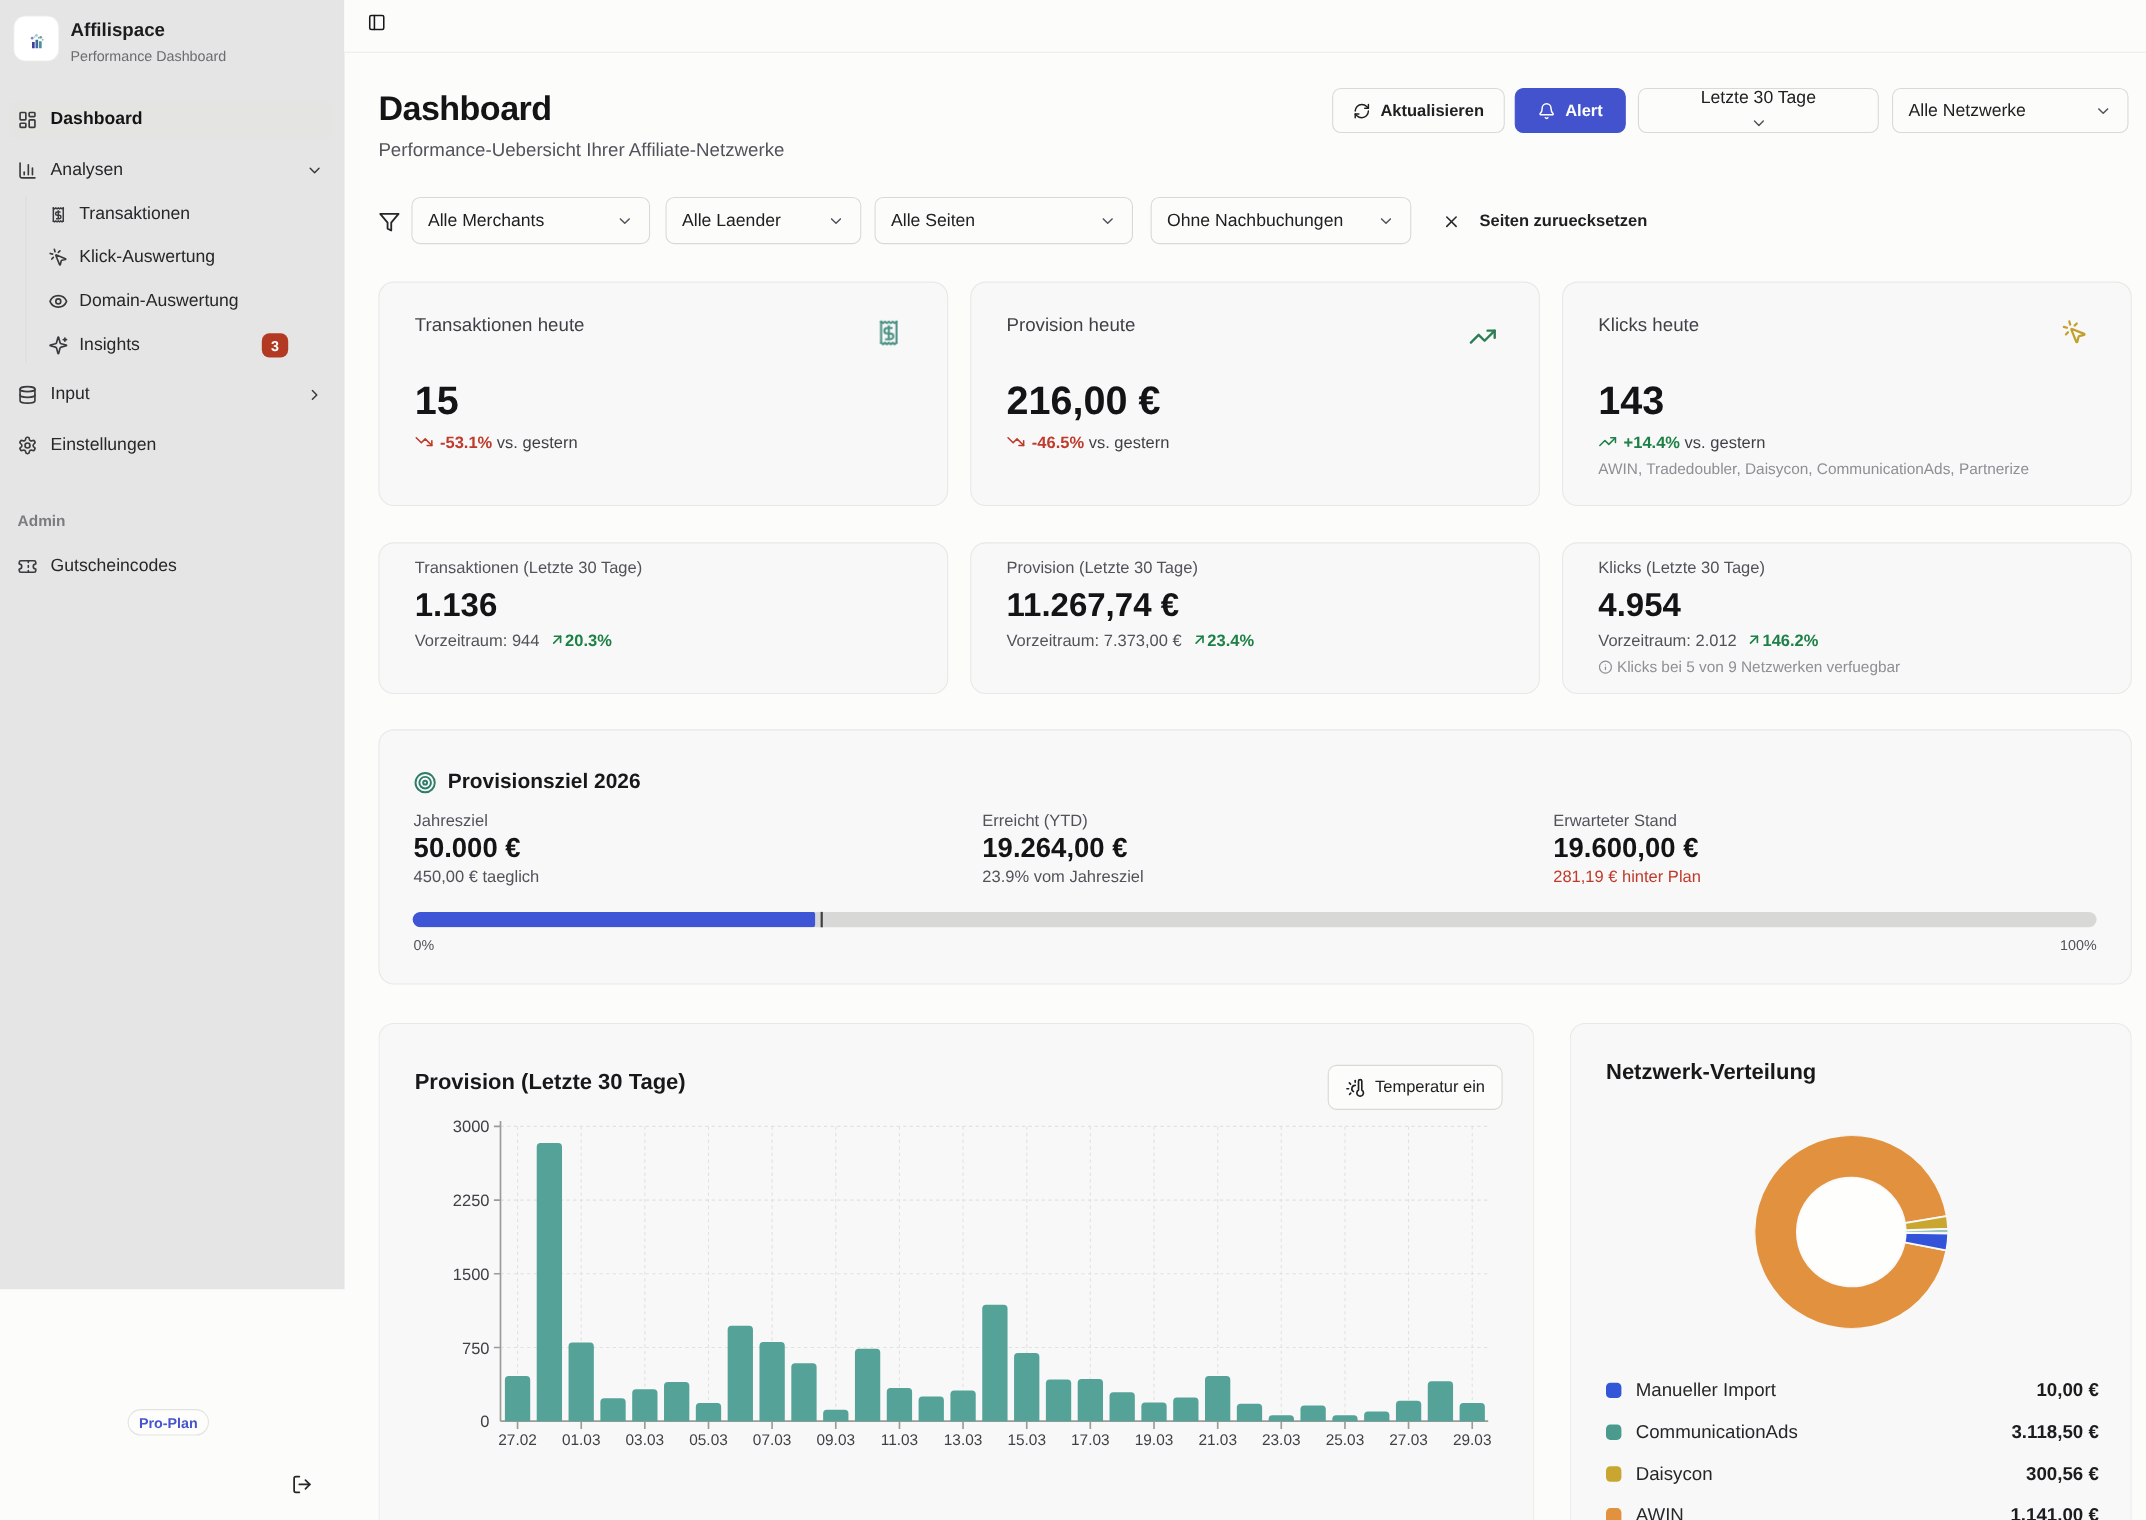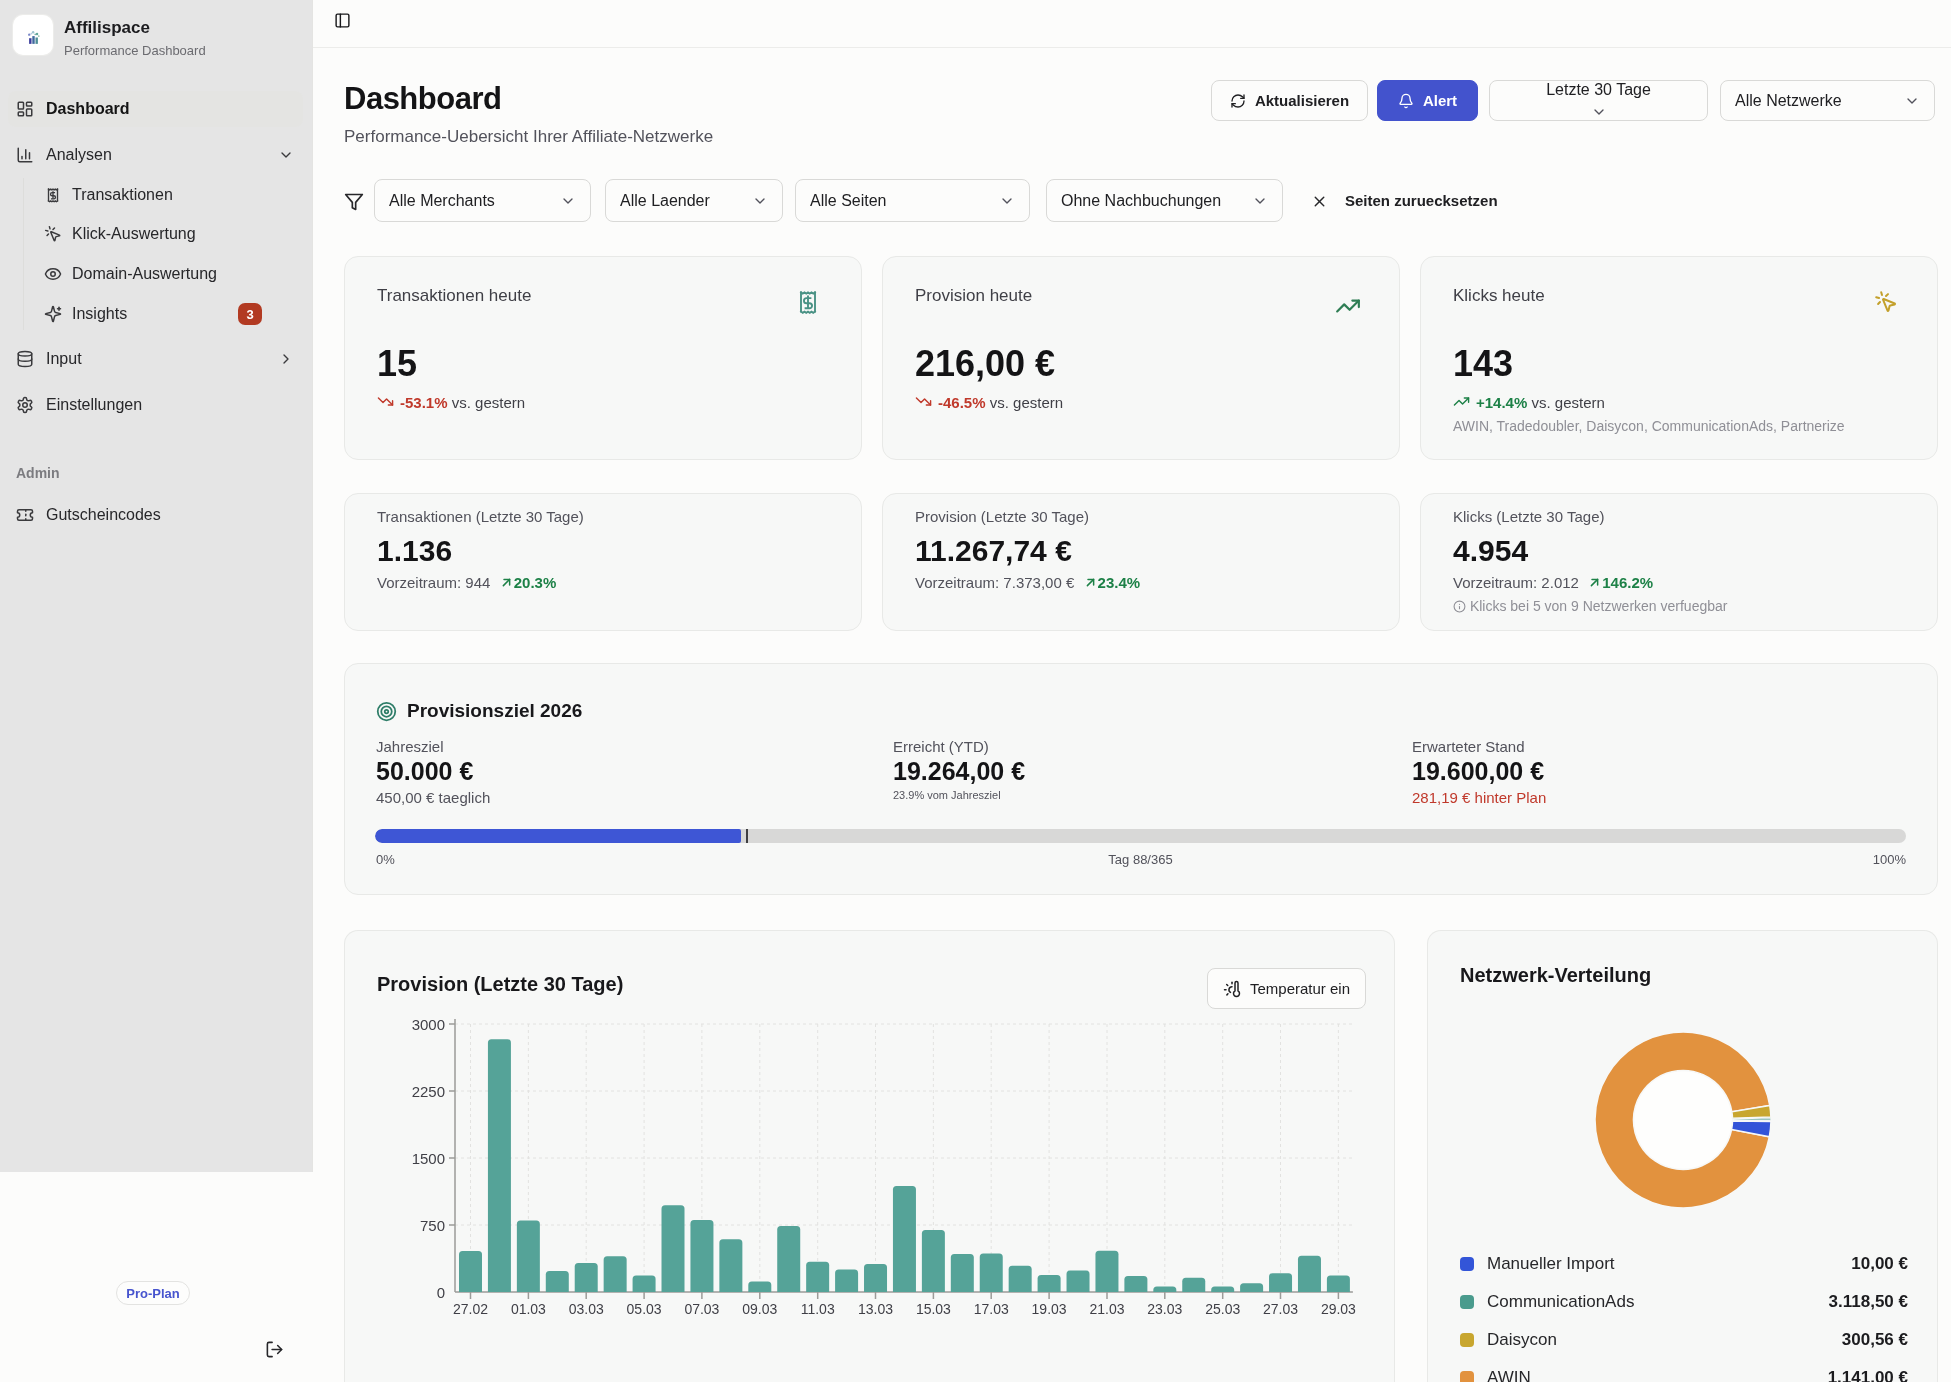--- a/index.html
+++ b/index.html
@@ -305,32 +305,31 @@
       <circle cx="12" cy="12" r="2"></circle>
     </svg>
   <div class="abs" style="left:62px;top:36px;font-size:19px;font-weight:700;color:#18181b;">Provisionsziel 2026</div>
 
   <div class="abs" style="left:31px;top:74px;font-size:15px;color:#52525b;">Jahresziel</div>
   <div class="abs" style="left:31px;top:93px;font-size:25px;font-weight:700;color:#141416;">50.000 €</div>
   <div class="abs" style="left:31px;top:125px;font-size:15px;color:#52525b;">450,00 € taeglich</div>
 
   <div class="abs" style="left:548px;top:74px;font-size:15px;color:#52525b;">Erreicht (YTD)</div>
   <div class="abs" style="left:548px;top:93px;font-size:25px;font-weight:700;color:#141416;">19.264,00 €</div>
-  <div class="abs" style="left:548px;top:125px;font-size:11px;color:#52525b;">23.9% vom Jahresziel</div>
+  <div class="abs" style="left:548px;top:125px;font-size:15px;color:#52525b;">23.9% vom Jahresziel</div>
 
   <div class="abs" style="left:1067px;top:74px;font-size:15px;color:#52525b;">Erwarteter Stand</div>
   <div class="abs" style="left:1067px;top:93px;font-size:25px;font-weight:700;color:#141416;">19.600,00 €</div>
   <div class="abs" style="left:1067px;top:125px;font-size:15px;color:#c0392b;">281,19 € hinter Plan</div>
 
   <div class="abs" style="left:30px;top:165px;width:1531px;height:14px;background:#d8d8d7;border-radius:7px;overflow:hidden;">
     <div style="width:366px;height:14px;background:#3e56d5;border-radius:7px 2px 2px 7px;"></div>
   </div>
   <div class="abs" style="left:400.5px;top:165px;width:2.5px;height:14px;background:#3f3f42;"></div>
   <div class="abs" style="left:31px;top:188px;font-size:13px;color:#52525b;">0%</div>
-  <div class="abs" style="left:30px;top:188px;width:1531px;text-align:center;font-size:13px;color:#52525b;">Tag 88/365</div>
   <div class="abs" style="left:30px;top:188px;width:1531px;text-align:right;font-size:13px;color:#52525b;">100%</div>
 </div>
 
 <div class="card" style="left:344px;top:930px;width:1051px;height:452px;border-bottom-left-radius:0;border-bottom-right-radius:0;border-bottom:none;">
   <div class="abs" style="left:32px;top:42px;font-size:20px;font-weight:700;color:#18181b;">Provision (Letzte 30 Tage)</div>
   <div class="btn abs" style="left:862px;top:37px;width:159px;height:41px;font-weight:400;font-size:15px;">
     <svg class="ic" width="18" height="18" viewBox="0 0 24 24" fill="none" stroke="#202023" stroke-width="2" stroke-linecap="round" stroke-linejoin="round">
         <path d="M12 9a4 4 0 0 0-2 7.5"></path>
         <path d="M12 3v2"></path>
         <path d="m6.6 18.4-1.4 1.4"></path>

